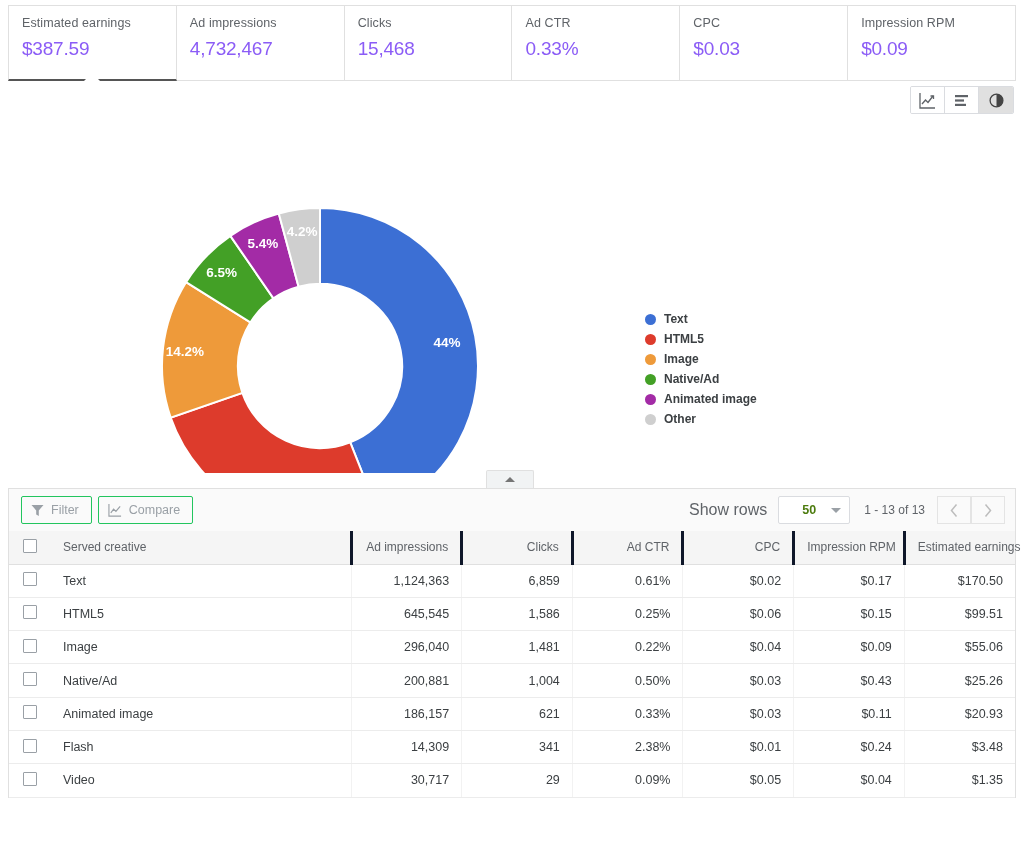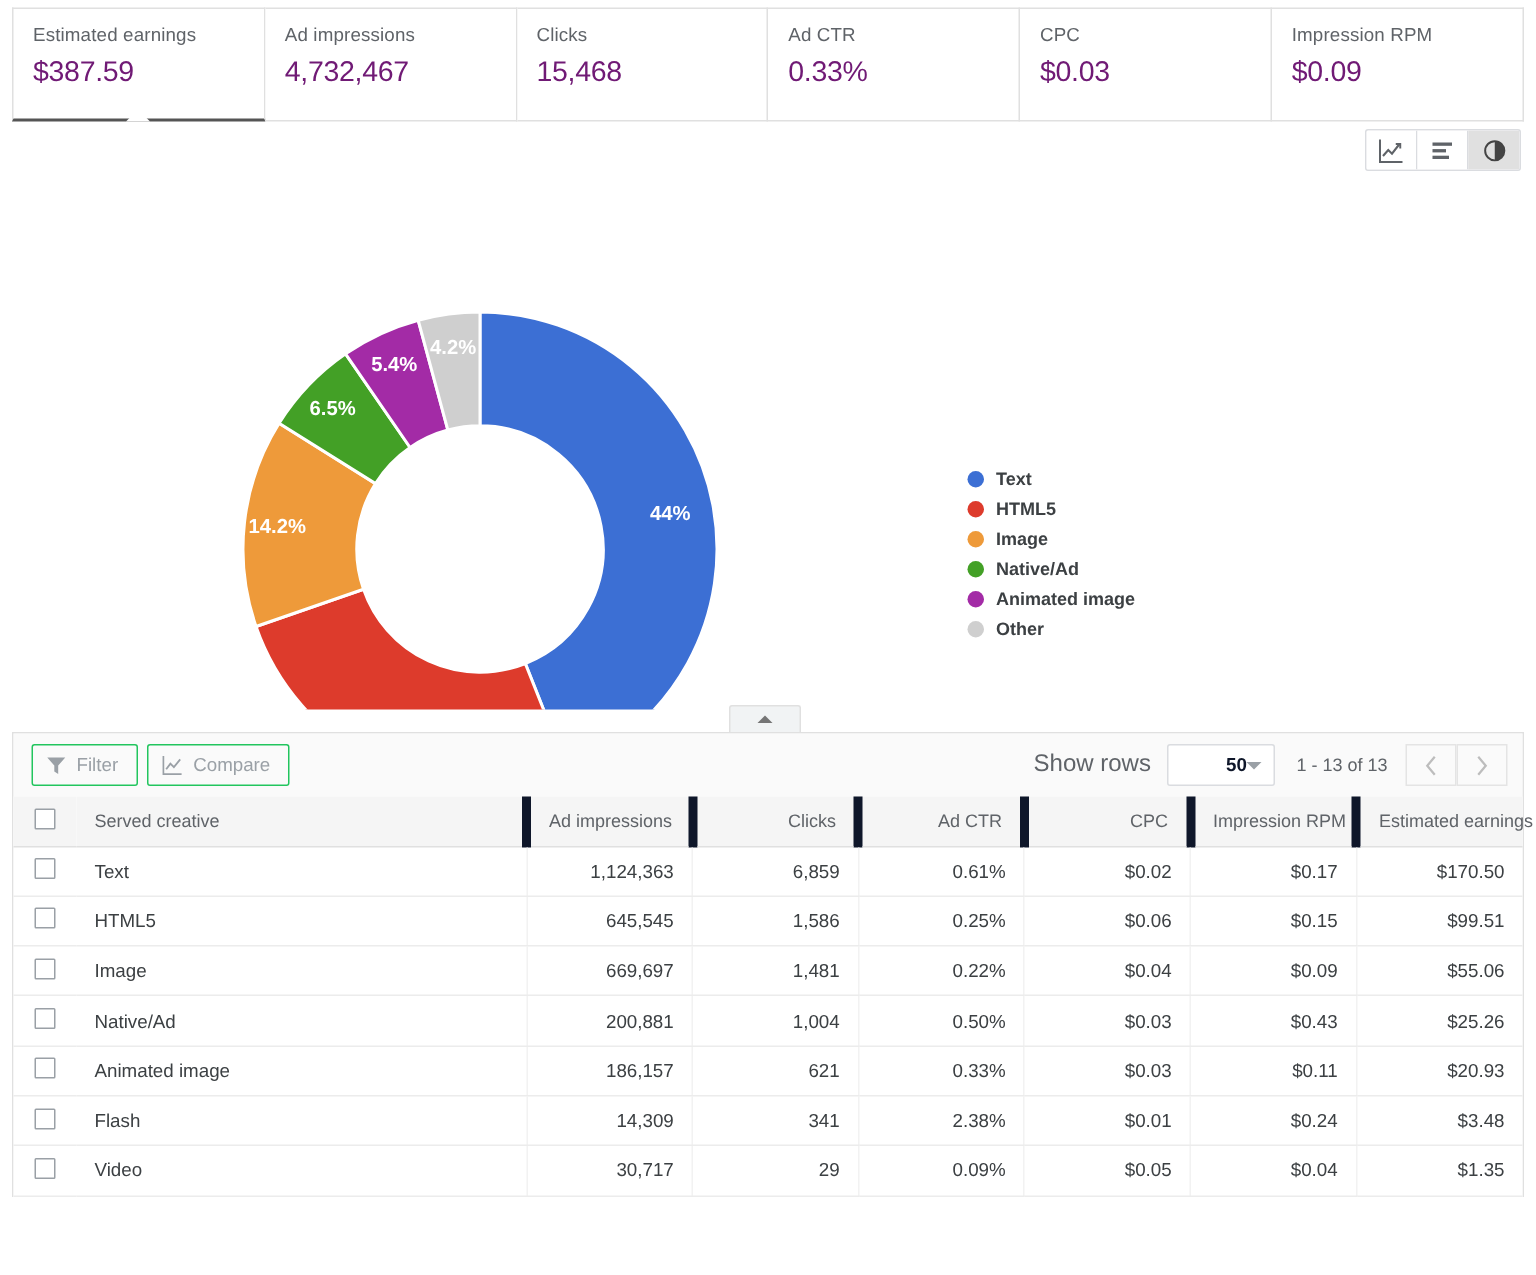--- a/index.html
+++ b/index.html
@@ -29,21 +29,21 @@
   }
   .metric-card:first-child { border-left: 1px solid #e0e0e0; }
   .metric-label {
     font-size: 12.5px;
     color: #5f6368;
     line-height: 16px;
     letter-spacing: .1px;
   }
   .metric-value {
     font-size: 19px;
-    color: #701a75;
+    color: #8b5cf6;
     margin-top: 7px;
     letter-spacing: -.2px;
   }
   .metric-card.selected { border-bottom: 2px solid #555; }
   .metric-card.selected .caret {
     position: absolute;
     left: 50%; bottom: -2px;
     margin-left: -8px;
     width: 0; height: 0;
     border-left: 8px solid transparent;
@@ -171,21 +171,21 @@
   .show-rows-label { margin-right: 11px; color: #5f6368; font-size: 16px; }
   .rows-select {
     width: 72px; height: 28px;
     border: 1px solid #dadce0;
     border-radius: 2px;
     background: #fff;
     display: flex; align-items: center;
     padding: 0 8px;
     cursor: pointer;
   }
-  .rows-select .val { flex: 1; text-align: right; font-size: 12.5px; color: #0f172a; font-weight: bold; }
+  .rows-select .val { flex: 1; text-align: center; font-size: 12.5px; color: #4d7c0f; font-weight: bold; }
   .rows-select .arr {
     width: 0; height: 0;
     border-left: 5px solid transparent;
     border-right: 5px solid transparent;
     border-top: 5px solid #9aa0a6;
   }
   .range-text { margin: 0 12px 0 14px; font-size: 12px; color: #5f6368; }
   .pager-btn {
     width: 34px; height: 28px;
     border: 1px solid #e4e4e4;
@@ -202,21 +202,21 @@
     background: #fff;
     table-layout: fixed;
   }
   table.data th {
     background: #f5f5f5;
     font-weight: normal;
     font-size: 12px;
     color: #5f6368;
     height: 33px;
     border-bottom: 1px solid #e0e0e0;
-    border-right: 6px solid #0f172a;
+    border-right: 3px solid #0f172a;
     padding: 0 12px;
     text-align: right;
     white-space: nowrap;
   }
   table.data th.cb, table.data td.cb {
     width: 42px;
     padding: 0 0 0 14px;
     text-align: left;
     border-right: none;
   }
@@ -421,21 +421,21 @@
           <td class="">645,545</td>
           <td class="">1,586</td>
           <td class="">0.25%</td>
           <td class="">$0.06</td>
           <td class="">$0.15</td>
           <td class="">$99.51</td>
         </tr>
         <tr>
           <td class="cb"><span class="chkbox"></span></td>
           <td class="name">Image</td>
-          <td class="">669,697</td>
+          <td class="">296,040</td>
           <td class="">1,481</td>
           <td class="">0.22%</td>
           <td class="">$0.04</td>
           <td class="">$0.09</td>
           <td class="">$55.06</td>
         </tr>
         <tr>
           <td class="cb"><span class="chkbox"></span></td>
           <td class="name">Native/Ad</td>
           <td class="">200,881</td>

